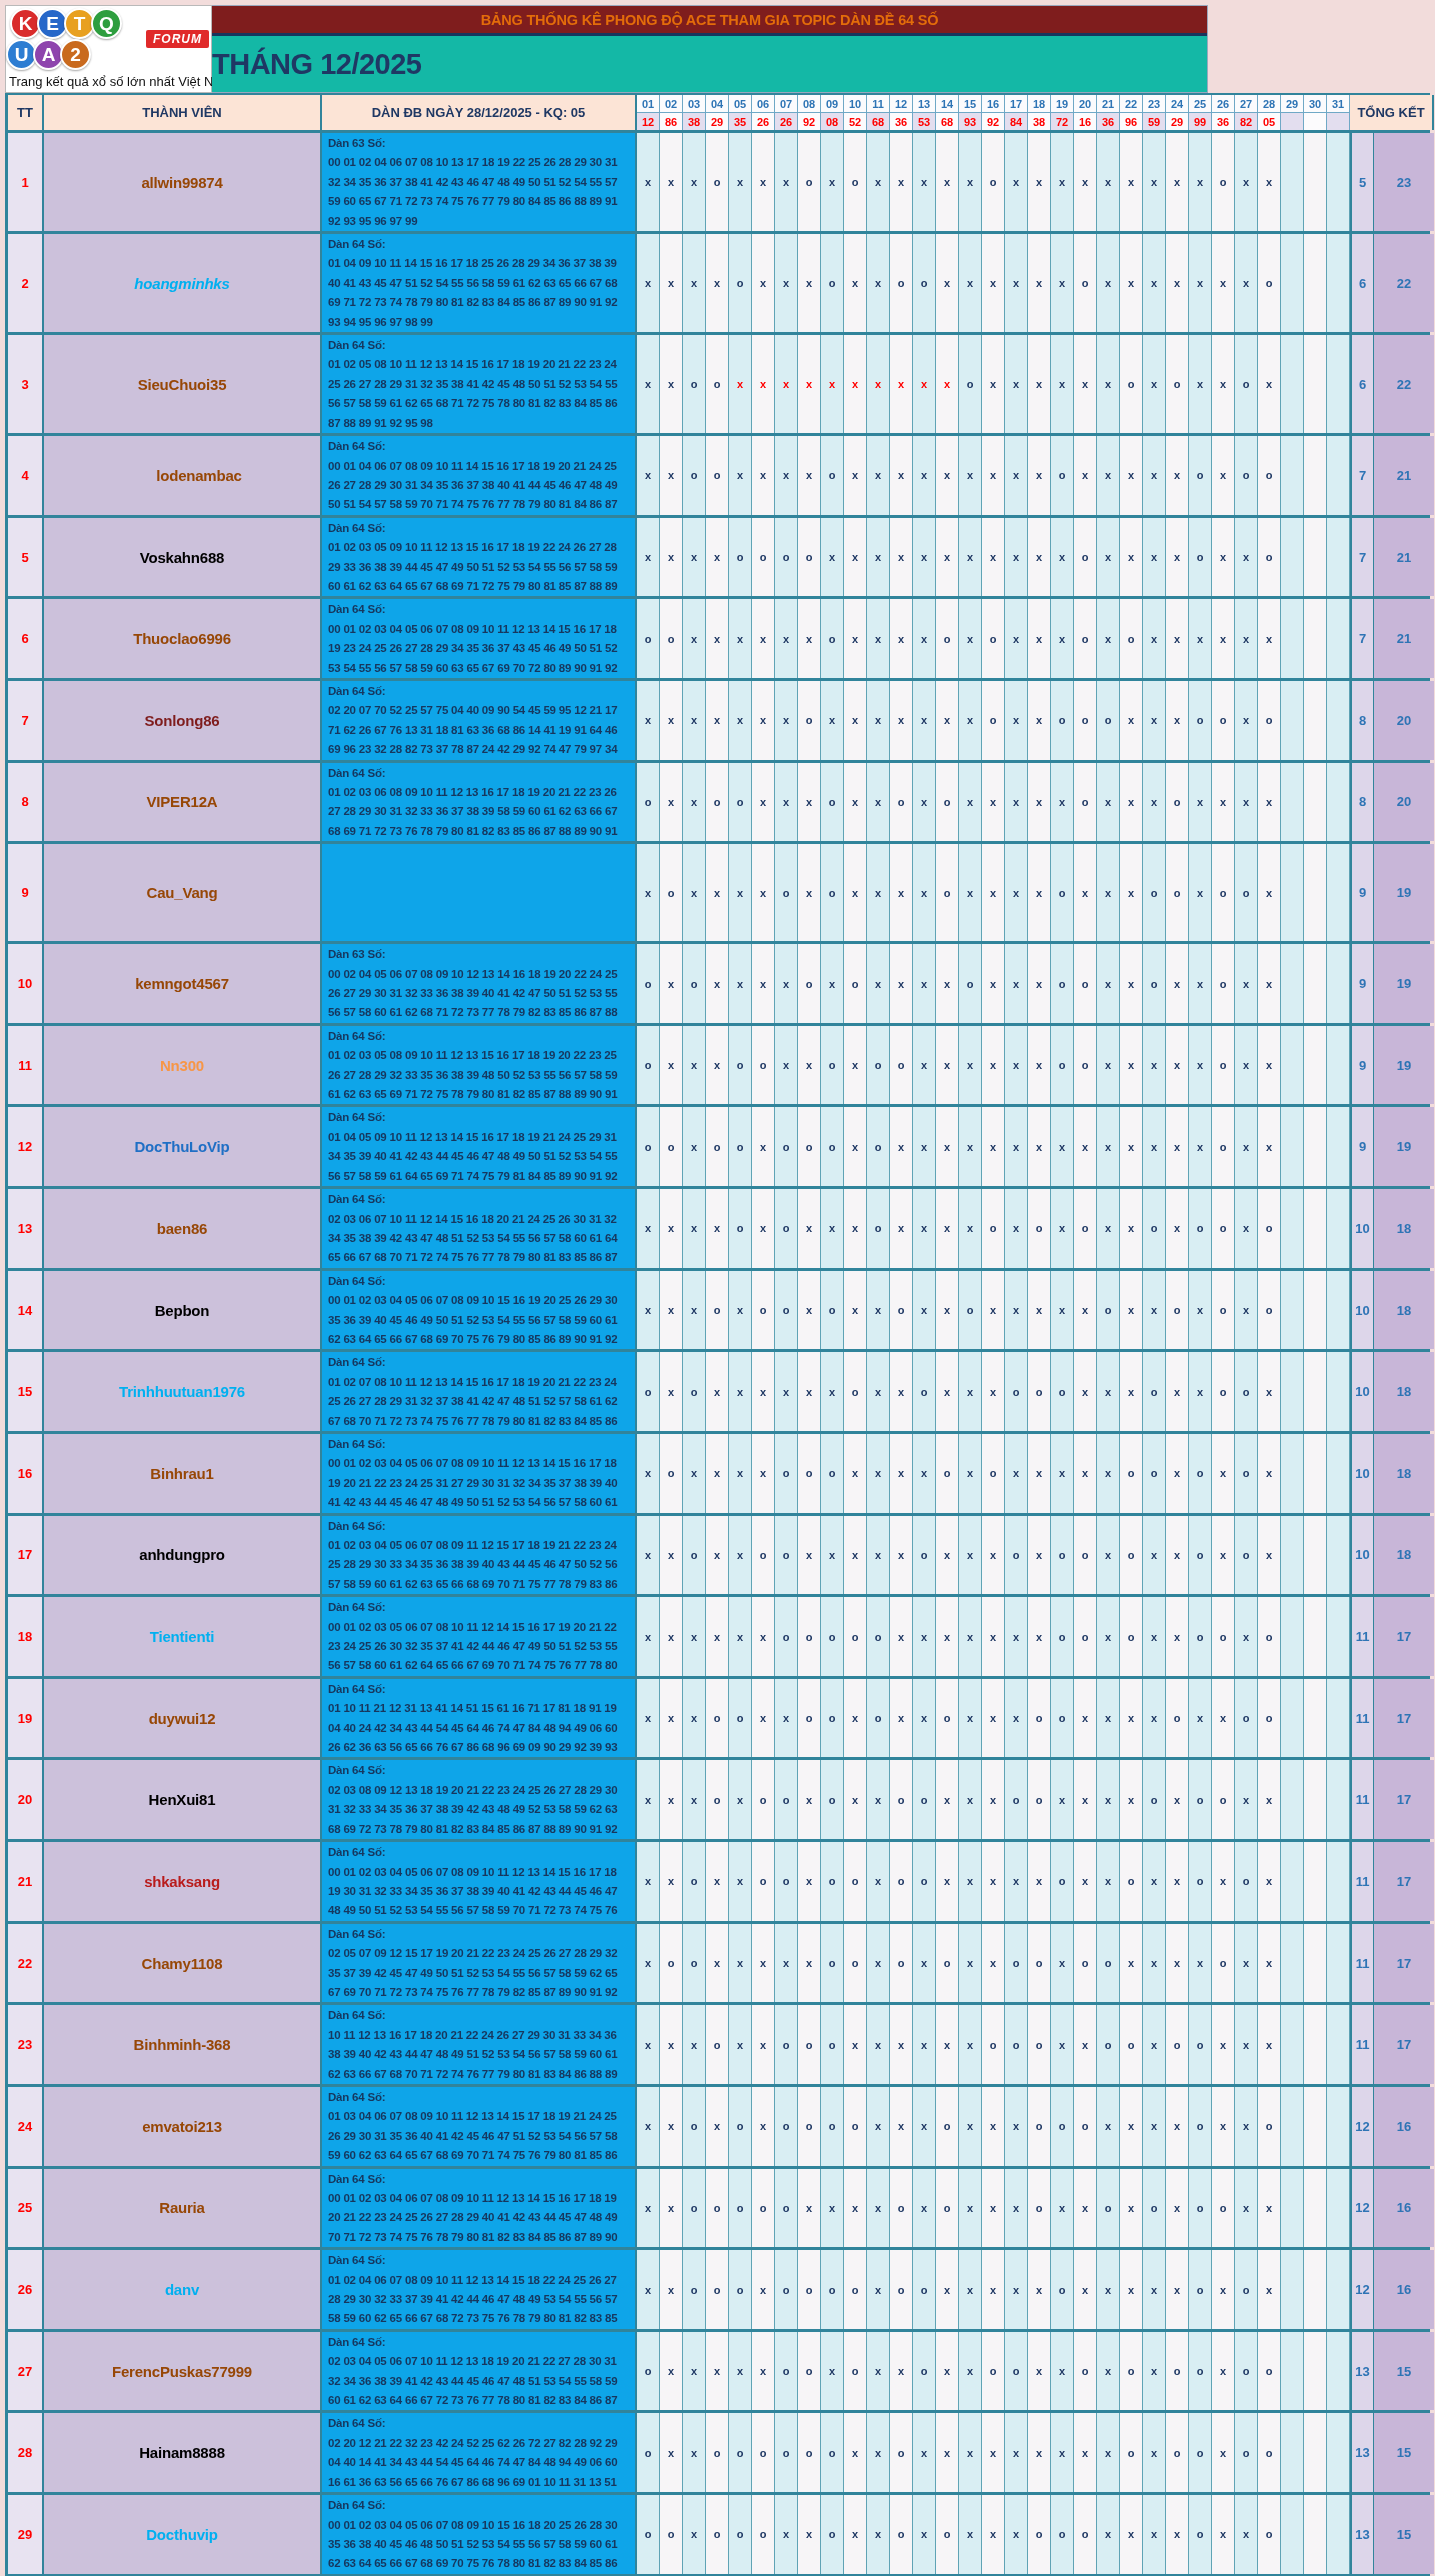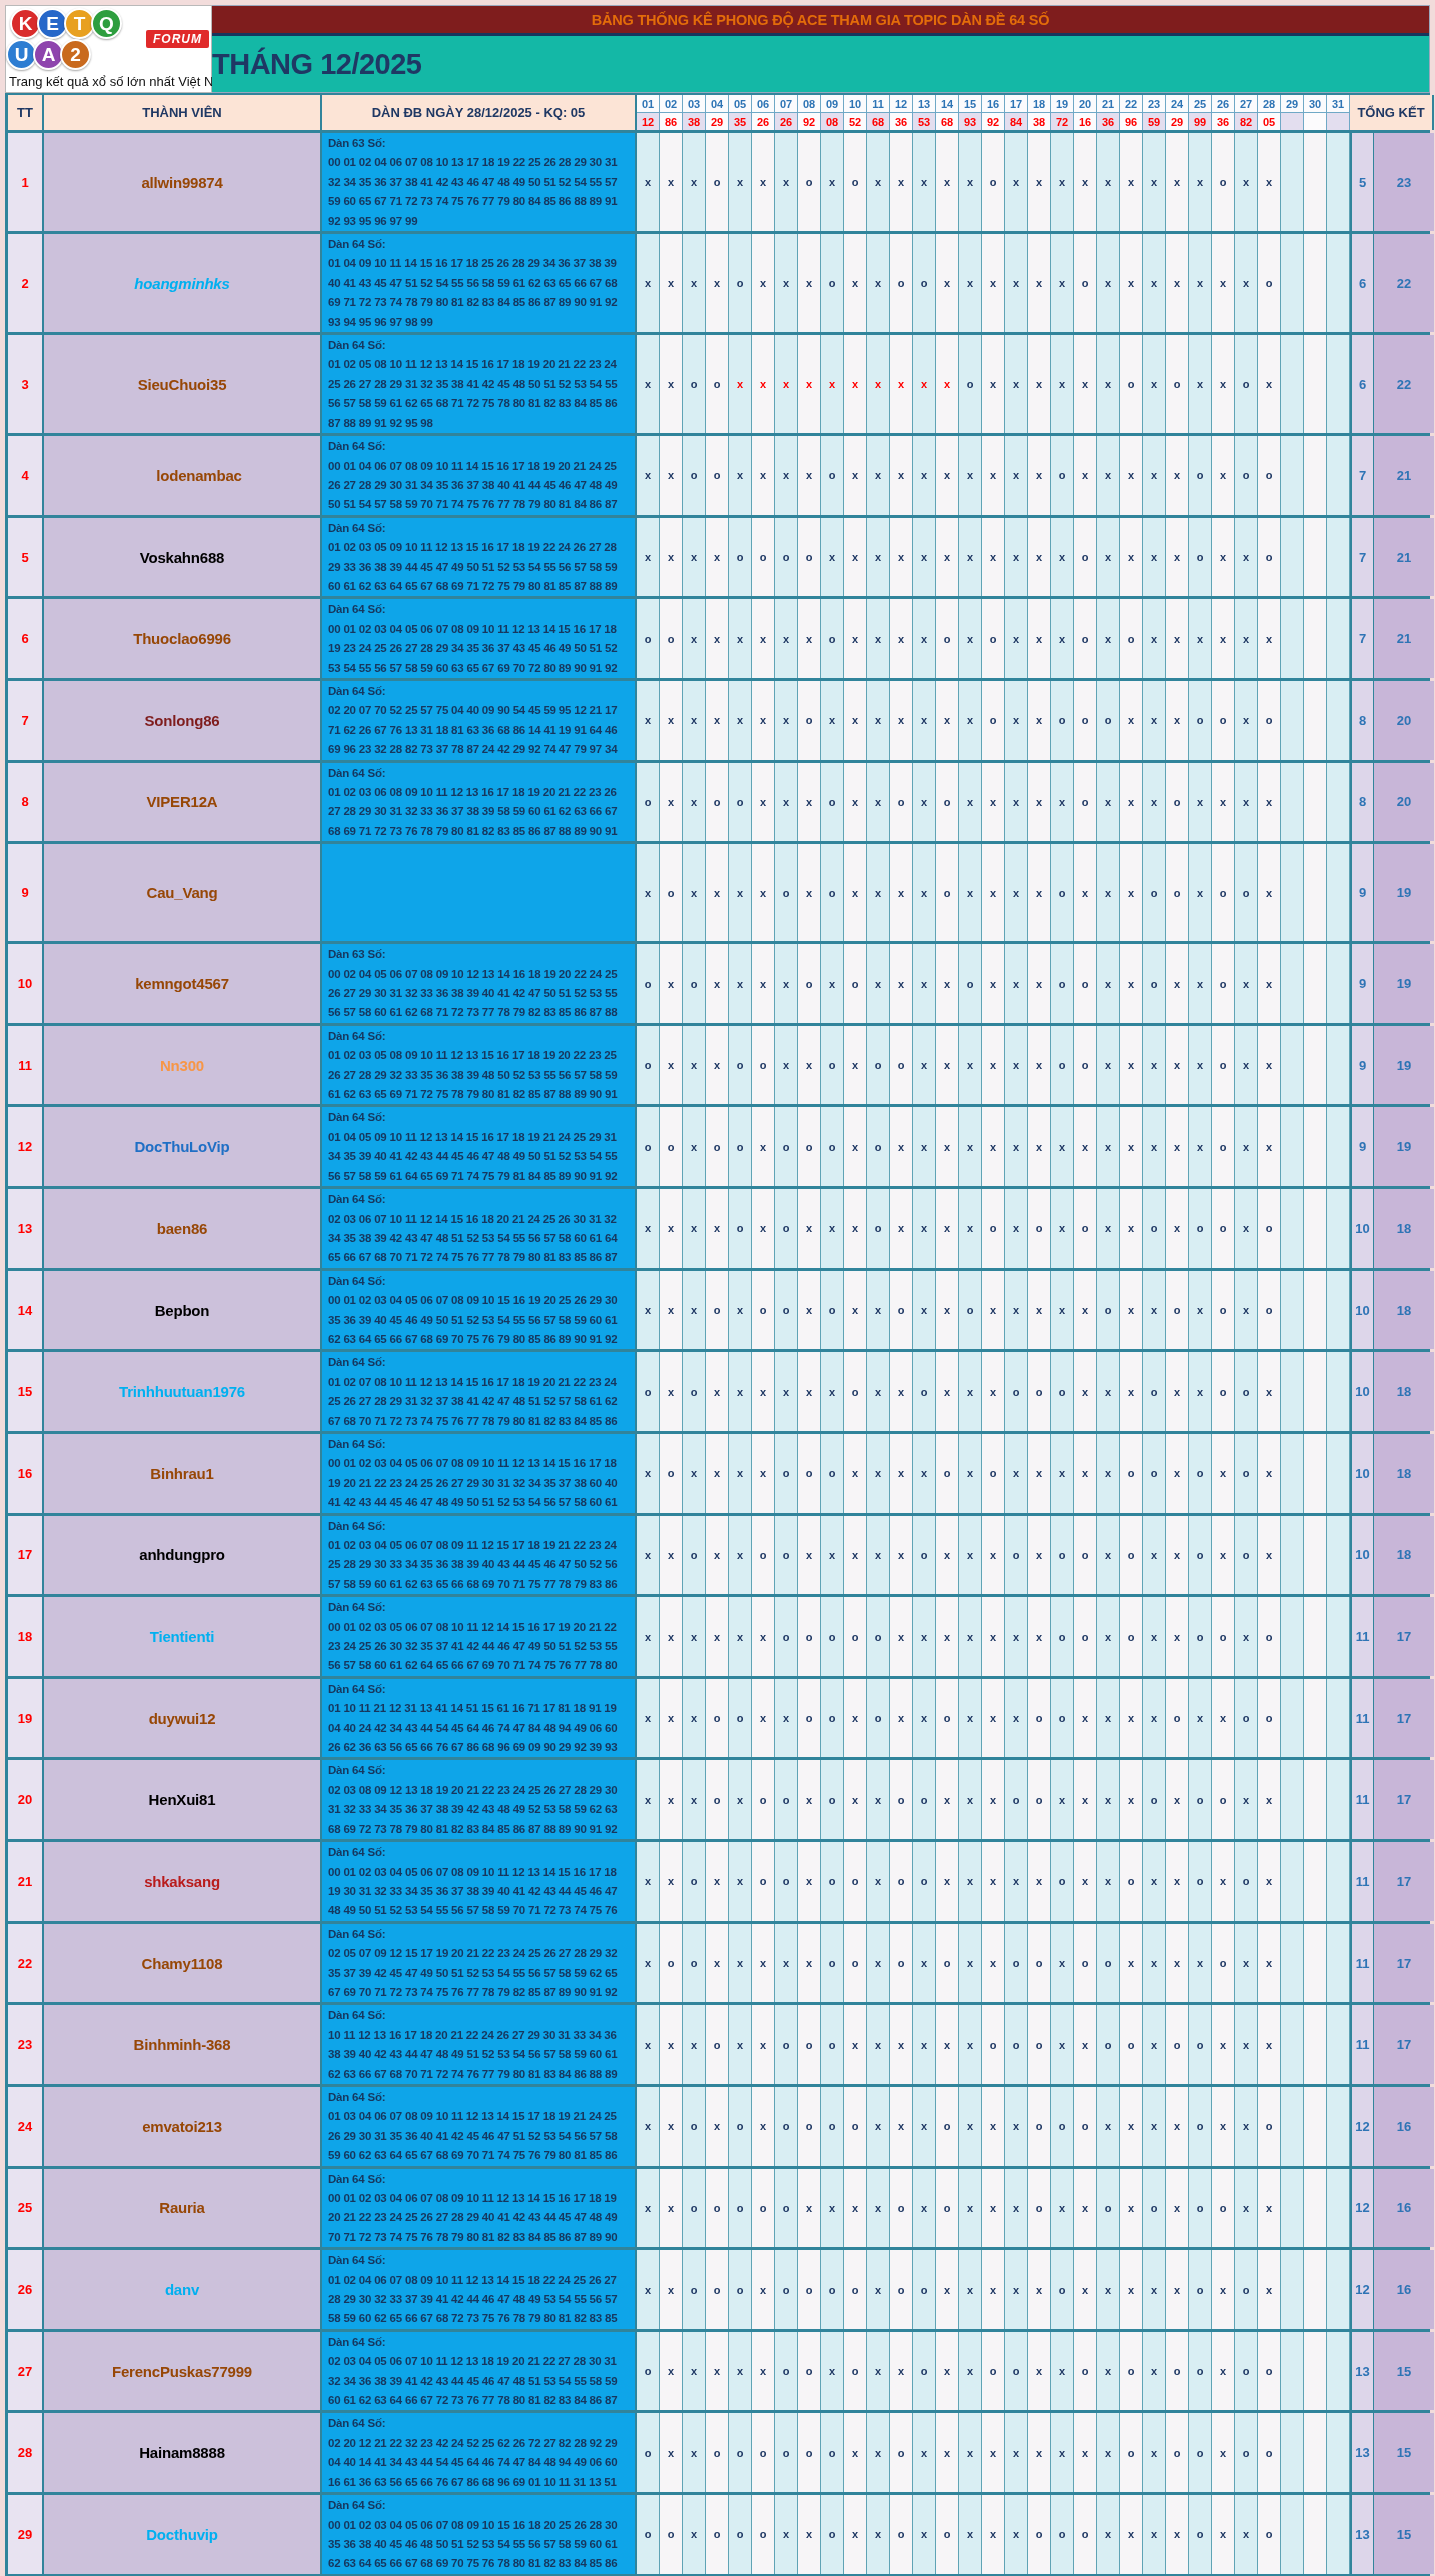--- a/index.html
+++ b/index.html
@@ -1,19 +1,19 @@
 <!DOCTYPE html>
 <html><head>
 <meta charset="utf-8">
 <style>
   html,body{margin:0;padding:0;}
   body{width:1435px;height:2576px;background:#F2DCDB;font-family:"Liberation Sans",sans-serif;overflow:hidden;}
   .page{padding:5px 5px 0 5px;}
   
-  .topband{display:flex;width:1425px;}
+  .topband{display:flex;width:1203px;}
   .logo-area{width:207px;background:#ffffff;border:1px solid #b9b9b9;box-sizing:border-box;padding:2px 2px 0 2px;display:flex;flex-direction:column;justify-content:space-between;height:88px;}
   .logo-row{display:flex;align-items:center;padding-left:2px;}
   .logo-letter{display:inline-flex;align-items:center;justify-content:center;width:27px;height:27px;border-radius:50%;color:#fff;font-weight:bold;font-size:19px;margin-left:-4px;border:2px solid #fff;box-shadow:0 1px 2px rgba(0,0,0,.35);}
   .logo-letter:first-child{margin-left:0;}
   .forum-badge{background:#E02A2A;color:#fff;font-style:italic;font-weight:bold;font-size:12px;padding:2px 7px;margin-left:4px;border-radius:2px;letter-spacing:1px;}
   .tagline{font-size:13px;color:#111;white-space:nowrap;padding:0 0 3px 1px;}
   .right-band{flex:1;display:flex;flex-direction:column;border:1px solid #9aa7bd;border-left:none;box-sizing:border-box;}
   .blue-bar{height:27px;background:#7f1d1d;border-bottom:3px solid #17365D;display:flex;align-items:center;justify-content:center;}
   .blue-bar span{color:#E36C0A;font-weight:bold;font-size:14.5px;letter-spacing:-0.2px;}
   .month-bar{flex:1;background:#14b8a6;display:flex;align-items:center;justify-content:flex-start;}
@@ -750,21 +750,21 @@
         <div class="t2">18</div>
       </div>
       <div class="grid row" style="min-height: 80px;">
         <div class="tt-cell">16</div>
         <div class="member-cell">
           <span style="color: rgb(151, 71, 6);">Binhrau1</span>
         </div>
         <div class="nums-cell">
           <div>Dàn 64 Số:</div>
           <div>00 01 02 03 04 05 06 07 08 09 10 11 12 13 14 15 16 17 18</div>
-          <div>19 20 21 22 23 24 25 26 27 29 30 31 32 34 35 37 38 60 40</div>
+          <div>19 20 21 22 23 24 25 31 27 29 30 31 32 34 35 37 38 39 40</div>
           <div>41 42 43 44 45 46 47 48 49 50 51 52 53 54 56 57 58 60 61</div>
         </div>
         <div class="mark m-odd">x</div>
         <div class="mark m-even">o</div>
         <div class="mark m-odd">x</div>
         <div class="mark m-even">x</div>
         <div class="mark m-odd">x</div>
         <div class="mark m-even">x</div>
         <div class="mark m-odd">o</div>
         <div class="mark m-even">o</div>

